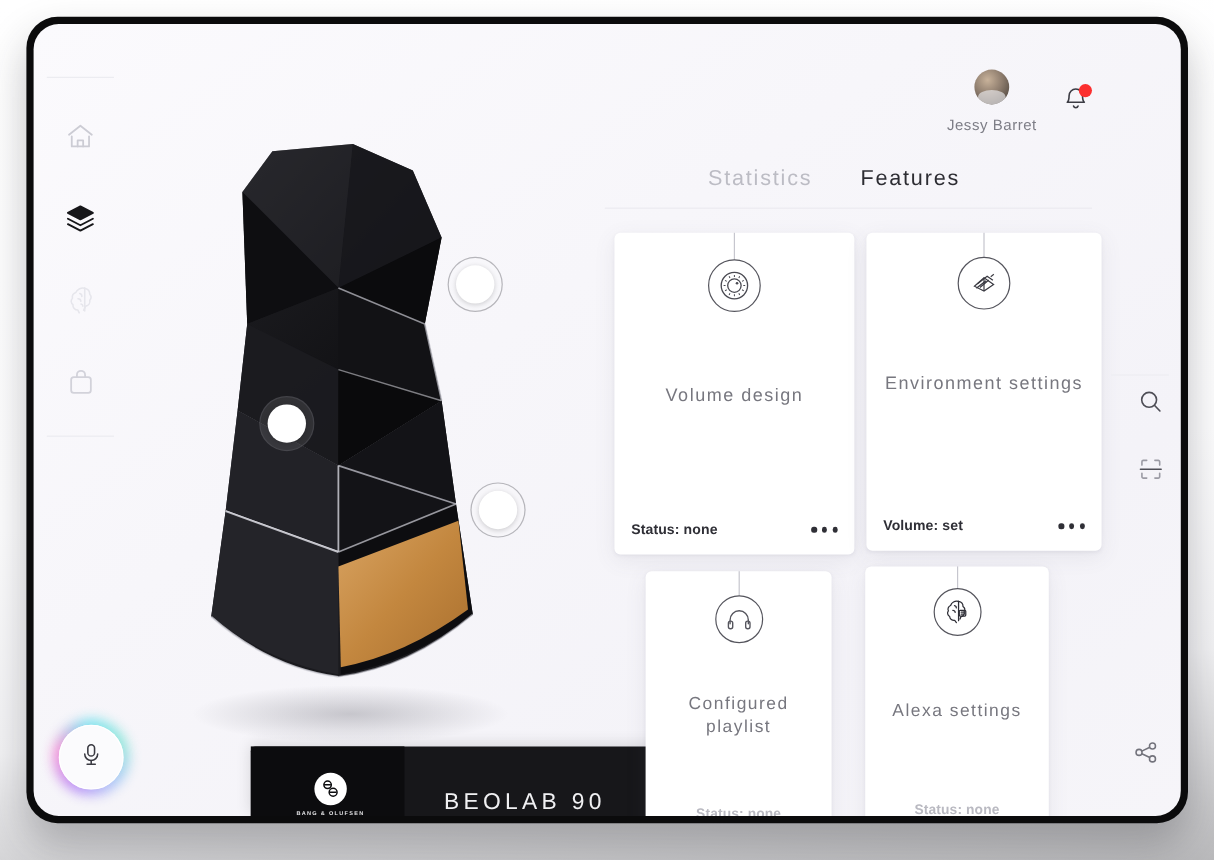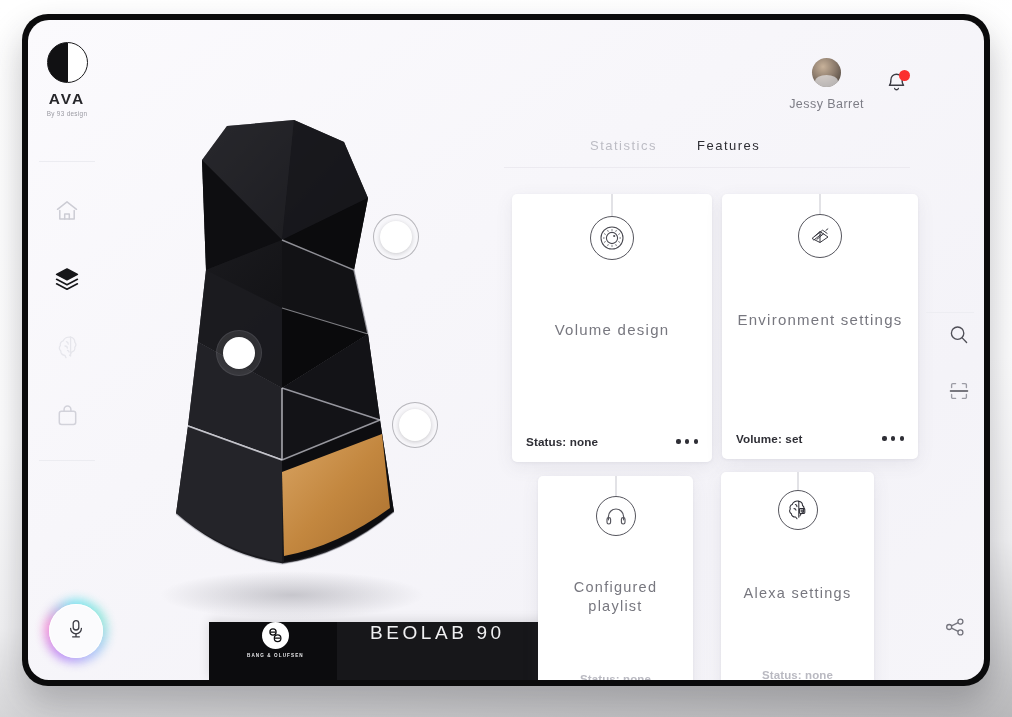--- a/index.html
+++ b/index.html
@@ -101,21 +101,21 @@
   #hotspot-1 { left:267px; top:194px; width:46px; height:46px; }
   #hotspot-2 { left:110px; top:310px; width:46px; height:46px; }
   #hotspot-3 { left:286px; top:382px; width:46px; height:46px; }
 
   
   #product-bar {
     position:absolute; left:103px; bottom:0px;
     width:368px; height:58px;
     background:#17171a;
     border-top-left-radius:4px; border-top-right-radius:4px;
-    display:flex; align-items:flex-start;
+    display:flex; align-items:flex-end;
     box-shadow:0 -2px 12px rgba(0,0,0,.12);
   }
   #product-bar:after{
     content:""; position:absolute; left:0; top:0; width:128px; height:100%;
     background:#0c0c0e;
   }
   #bo-logo { position:relative; z-index:2; margin-left:38px; display:flex; flex-direction:column; align-items:center; }
   #bo-circle {
     width:27px; height:27px; border-radius:50%; background:#fff;
     display:flex; align-items:center; justify-content:center;
@@ -152,21 +152,21 @@
   #bell-badge {
     position:absolute; right:0px; top:-1px; width:11px; height:11px;
     border-radius:50%; background:#fb2f2f;
   }
 
   #tabs {
     position:absolute; left:0; top:118px; right:6px;
     display:flex; gap:40px; padding-left:86px;
     border-bottom:1px solid #eceaf0; padding-bottom:14px;
   }
-  .tab { font-size:13px; letter-spacing:1.5px; cursor:pointer; }
+  .tab { font-size:18px; letter-spacing:1.5px; cursor:pointer; }
   .tab.inactive { color:#bcbcc4; }
   .tab.active { color:#2d2d33; }
 
   
   #cards { position:absolute; left:6px; top:174px; right:0; }
 
   .card {
     position:absolute;
     background:#ffffff;
     border-radius:5px;
@@ -227,25 +227,20 @@
   #share-btn { position:absolute; right:12px; bottom:34px; width:34px; height:34px; display:flex; align-items:center; justify-content:center; cursor:pointer; }
 </style>
 </head>
 <body>
 
 <div id="device">
   <div id="screen">
 
     <div id="left-rail">
 
-      <div id="brand">
-        <div class="logo-mark"></div>
-        <div class="brand-name">AVA</div>
-        <div class="brand-sub">By 93 design</div>
-      </div>
 
       <div class="rail-div" id="rail-div-top"></div>
 
       <div id="rail-nav">
 
         <div class="rail-btn">
           <span>
             <svg width="26" height="26" viewBox="0 0 26 26" fill="none" stroke="#ccccd4" stroke-width="1.5" stroke-linecap="round" stroke-linejoin="round">
               <path d="M3.5 11.3 13 3.8l9.5 7.5"></path>
               <path d="M5.8 12.6v8.4h14.4v-8.4"></path>

